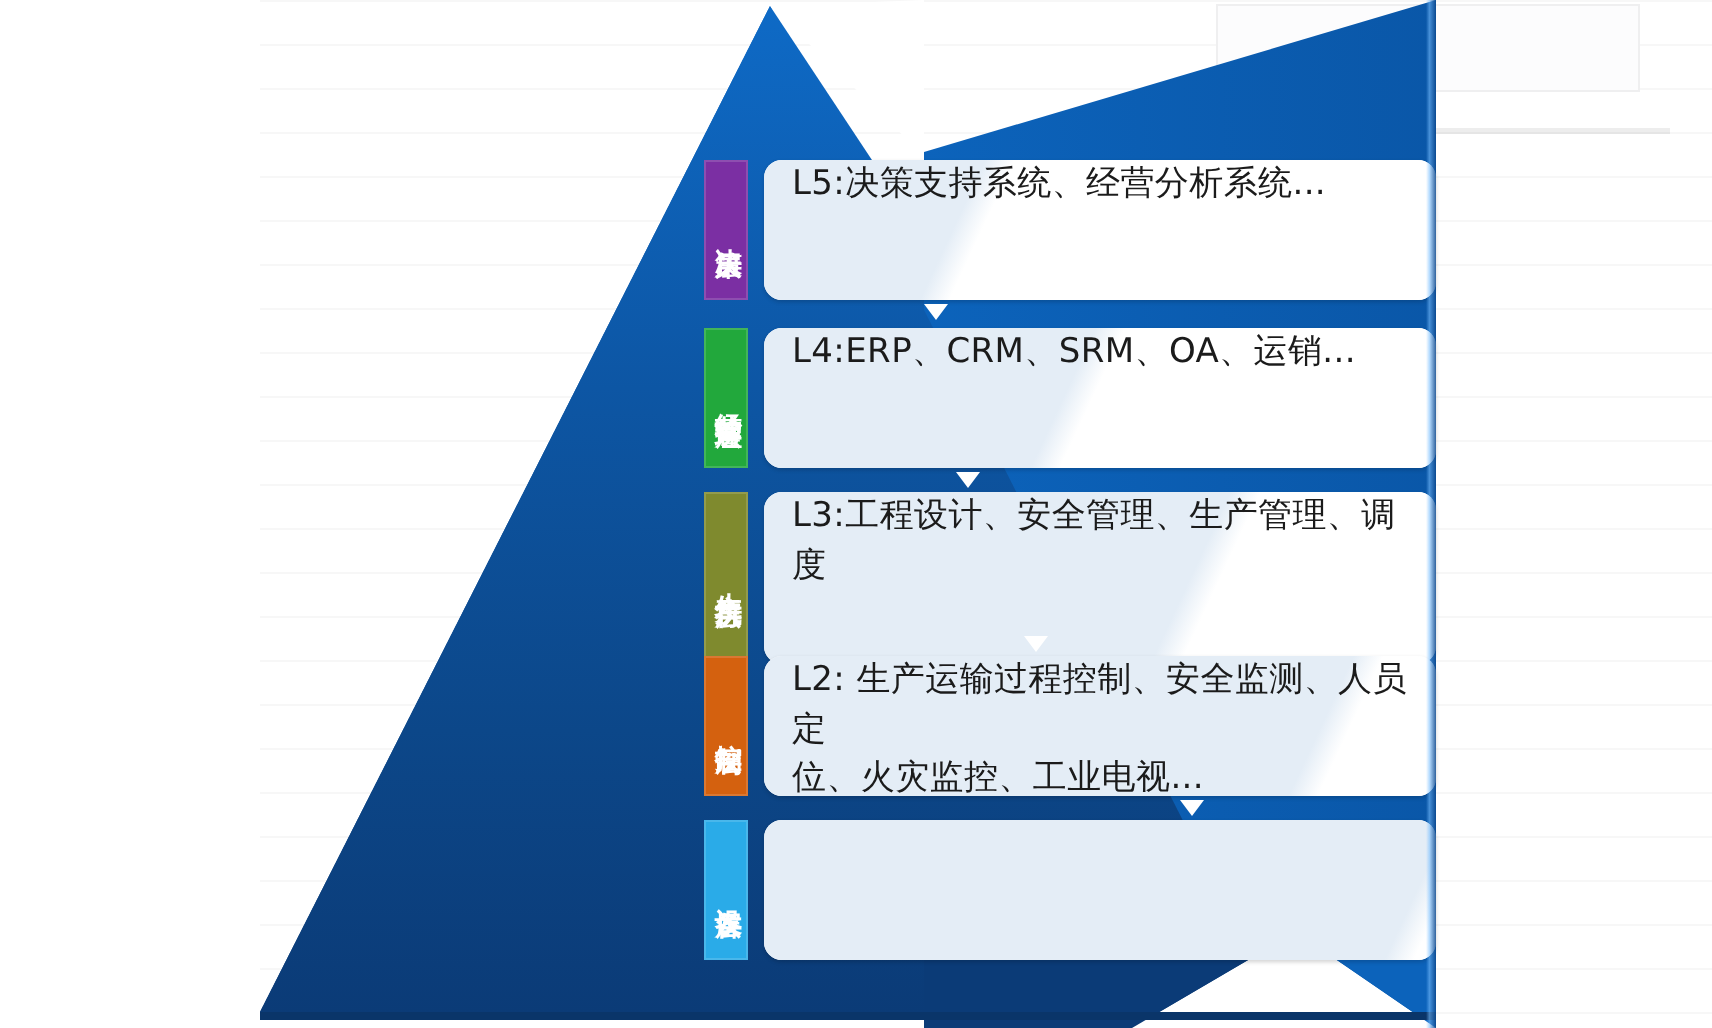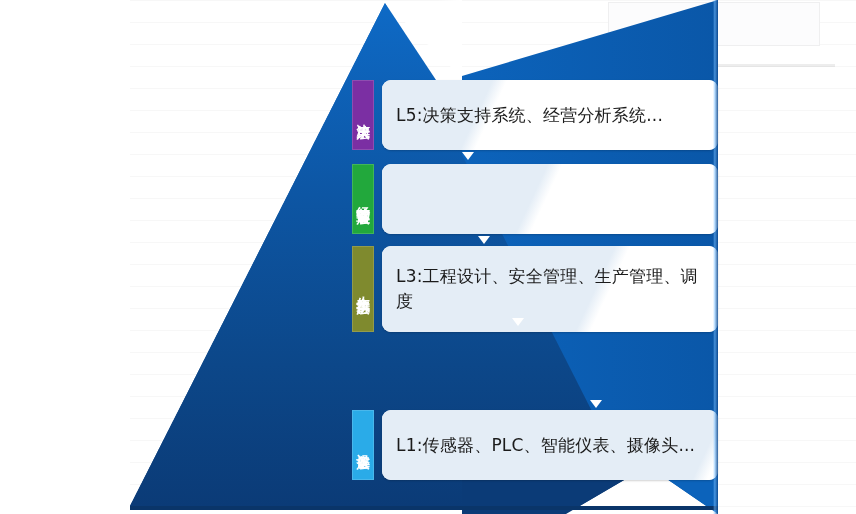--- a/index.html
+++ b/index.html
@@ -82,21 +82,20 @@
   
   .card{
     flex:1 1 auto;
     margin-left:8px;
     background:#fbfcfd;
     border-radius:9px;
     position:relative;
     overflow:hidden;
     box-shadow:0 1px 2px rgba(0,0,0,.18);
     display:flex;
-    align-items:center;
   }
   
   .card .wash{
     position:absolute;
     inset:0;
     pointer-events:none;
   }
   .card .txt{
     position:relative;
     z-index:2;
@@ -191,41 +190,51 @@
           <div>L5:决策支持系统、经营分析系统...</div>
         </div>
       </div>
     </div>
     <div class="arrow" style="left:462px;top:152px;"></div>
 
     <div class="row" style="top:164px;height:70px;">
       <div class="tag" style="background: rgb(34, 168, 60);">经营管理层</div>
       <div class="card">
         <div class="wash" style="background: linear-gradient(115deg, rgb(228, 237, 246) 0%, rgb(228, 237, 246) 45%, rgb(255, 255, 255) 49%, rgb(255, 255, 255) 100%);"></div>
+        <div class="txt">
+          <div>L4:ERP、CRM、SRM、OA、运销...</div>
+        </div>
       </div>
     </div>
     <div class="arrow" style="left:478px;top:236px;"></div>
 
     <div class="row" style="top:246px;height:86px;">
       <div class="tag" style="background: rgb(127, 138, 46);">生产执行层</div>
       <div class="card">
         <div class="wash" style="background: linear-gradient(115deg, rgb(228, 237, 246) 0%, rgb(228, 237, 246) 62%, rgb(255, 255, 255) 66%, rgb(255, 255, 255) 100%);"></div>
         <div class="txt">
           <div>L3:工程设计、安全管理、生产管理、调度</div>
         </div>
       </div>
     </div>
     <div class="arrow" style="left:512px;top:318px;"></div>
 
+    <div class="row" style="top:328px;height:70px;">
+      <div class="tag" style="background: rgb(212, 97, 15);">控制层</div>
+      <div class="card">
+        <div class="wash" style="background: linear-gradient(115deg, rgb(228, 237, 246) 0%, rgb(228, 237, 246) 80%, rgb(255, 255, 255) 84%, rgb(255, 255, 255) 100%);"></div>
+        <div class="txt">
+          <div>L2: 生产运输过程控制、安全监测、人员定</div>
+          <div>位、火灾监控、工业电视...</div>
+        </div>
+      </div>
+    </div>
     <div class="arrow" style="left:590px;top:400px;"></div>
 
     <div class="row" style="top:410px;height:70px;">
       <div class="tag" style="background: rgb(42, 171, 232);">设备层</div>
       <div class="card">
         <div class="wash" style="background: linear-gradient(115deg, rgb(228, 237, 246) 0%, rgb(228, 237, 246) 93%, rgb(255, 255, 255) 97%, rgb(255, 255, 255) 100%);"></div>
-        <div class="txt">
-          <div>L1:传感器、PLC、智能仪表、摄像头...</div>
-        </div>
       </div>
     </div>
 
   </div>
 </div>
 
 </body></html>

